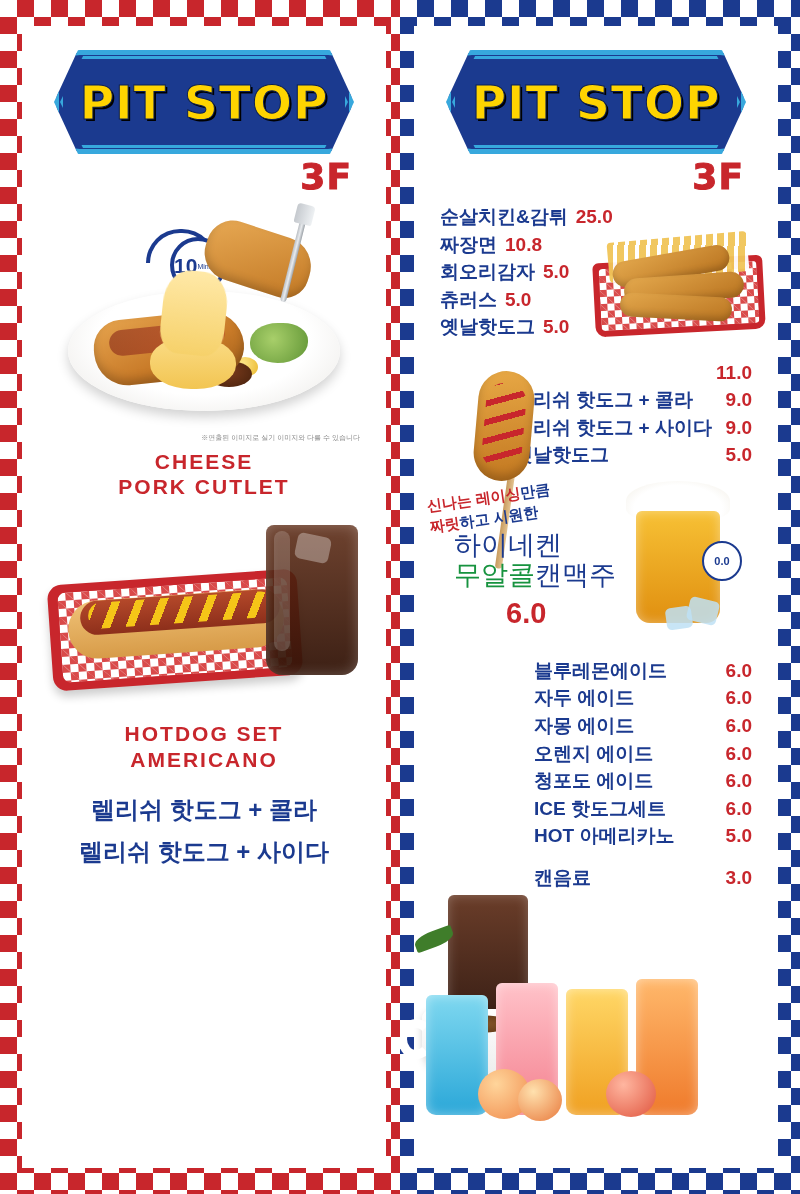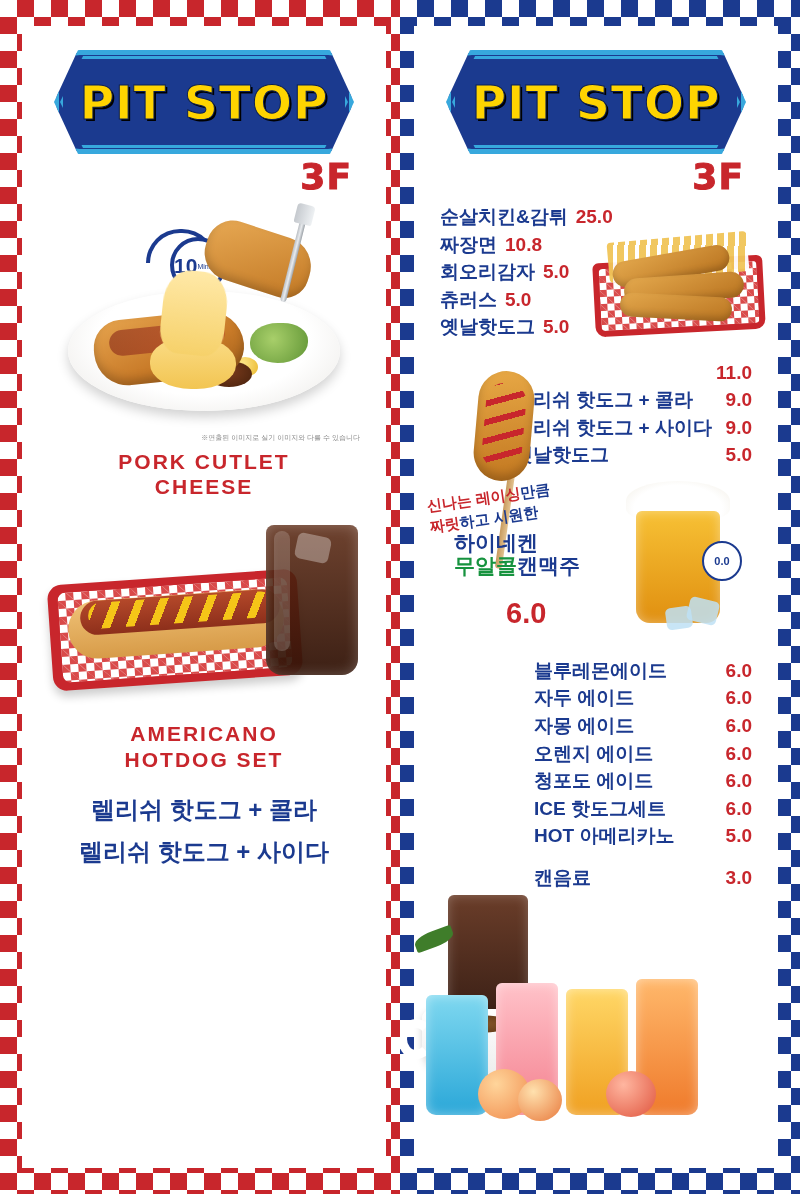--- a/index.html
+++ b/index.html
@@ -430,22 +430,22 @@
   .promo-ribbon .line1 {
     color: #1b3a8f; font-weight: bold; font-size: 15px;
   }
   .promo-ribbon .hl { color:#c8262c; }
   .promo-ribbon .line2 {
     color: #1b3a8f; font-weight: bold; font-size: 15px; margin-top:2px;
   }
   .beer-name {
     position:absolute; left: 40px; top: 52px;
     color: #1b3a8f;
-    font-weight: bold;
-    font-size: 21px;
+    font-weight: normal;
+    font-size: 27px;
     line-height: 1.1;
   }
   .beer-name .green { color:#17933f; }
   .beer-price {
     position:absolute; left: 92px; top: 118px;
     color:#c8262c; font-weight:bold; font-size: 29px;
   }
   .beer-glass {
     position:absolute; right: 52px; top: 2px;
     width: 96px; height: 148px;
@@ -559,41 +559,41 @@
           <div class="sauce"></div>
           <div class="cutlet-main"></div>
           <div class="cheese-pull2"></div>
           <div class="cheese-pull"></div>
           <div class="cutlet-top"></div>
           <div class="fork"></div>
         </div>
         <div class="disclaimer">※연출된 이미지로 실기 이미지와 다를 수 있습니다</div>
 
         <div class="dish-name-en">
+          <div>CHEESE</div>
           <div>PORK CUTLET</div>
-          <div>CHEESE</div>
         </div>
       </div>
 
       <div class="dish-area">
         <div class="hotdog-photo">
           <div class="basket">
             <div class="basket-paper"></div>
           </div>
           <div class="bun"></div>
           <div class="sausage"></div>
           <div class="mustard"></div>
           <div class="cola-glass">
             <div class="ice"></div>
           </div>
         </div>
 
         <div class="dish-name-en">
+          <div>HOTDOG SET</div>
           <div>AMERICANO</div>
-          <div>HOTDOG SET</div>
         </div>
       </div>
 
       <div style="margin-top:22px">
         <div class="combo-line">렐리쉬 핫도그 + 콜라</div>
         <div class="combo-line">렐리쉬 핫도그 + 사이다</div>
       </div>
 
     </div>
   </div>

